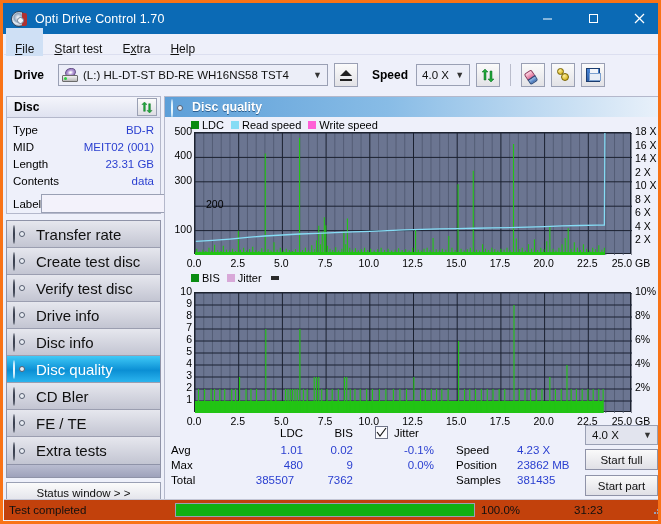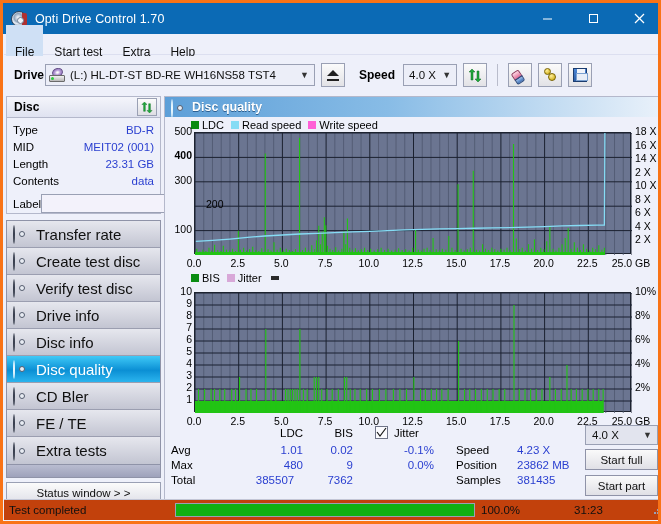--- a/index.html
+++ b/index.html
@@ -49,34 +49,34 @@
   }
   .wbtn svg { display:block; }
 
   
   .menubar {
     position:absolute; left:1px; top:31px; width:659px; height:21px;
     background:#eef0fa; display:flex; align-items:center;
     border-bottom: 1px solid #dcdff0;
   }
   .menu-item {
-    padding: 20px 9px 3px 9px; font-size: 12px; color:#101010; margin-left:2px;
+    padding: 14px 9px 3px 9px; font-size: 12px; color:#101010; margin-left:2px;
     line-height:15px;
   }
   .menu-item.active { background:#cfe0f5; }
   .menu-item u { text-decoration: underline; }
 
   
   .toolbar {
     position:absolute; left:1px; top:53px; width:659px; height:38px;
     background:#eef0fa; display:flex; align-items:center; padding-left:10px;
   }
   .tb-label { font-size:12px; font-weight:bold; color:#000; }
   .drive-combo {
-    margin-left:1px; width:270px; height:22px; background:#eceef8;
+    margin-left:14px; width:270px; height:22px; background:#eceef8;
     border:1px solid #9aa0b4; display:flex; align-items:center;
     font-size:11.5px; color:#101010; position:relative; padding-left:3px;
   }
   .drive-icon {
     width:16px; height:14px; margin-right:5px; position:relative; flex:none;
   }
   .drive-icon .base { position:absolute; left:0; bottom:0; width:16px; height:7px;
     background:linear-gradient(#f2f2f2,#b8b8b8); border:1px solid #6b6b6b; border-radius:1px; }
   .drive-icon .led { position:absolute; left:2px; bottom:2px; width:3px; height:3px; background:#2ecc40; border-radius:50%; }
   .drive-icon .disc { position:absolute; left:3px; top:0px; width:11px; height:9px;
@@ -777,21 +777,21 @@
         <div class="axlab" style="left: 203.8px; top: 160px; transform: translateX(-50%);">10.0</div>
         <div class="axlab" style="left: 247.5px; top: 160px; transform: translateX(-50%);">12.5</div>
         <div class="axlab" style="left: 291.2px; top: 160px; transform: translateX(-50%);">15.0</div>
         <div class="axlab" style="left: 334.9px; top: 160px; transform: translateX(-50%);">17.5</div>
         <div class="axlab" style="left: 378.6px; top: 160px; transform: translateX(-50%);">20.0</div>
         <div class="axlab" style="left: 422.3px; top: 160px; transform: translateX(-50%);">22.5</div>
         <div class="axlab" style="left: 466px; top: 160px; transform: translateX(-50%);">25.0 GB</div>
         <div class="axlab" style="left: 1px; top: 125.6px; width: 26px; text-align: right;">100</div>
         <div class="axlab" style="left: 1px; top: 101.2px; width: 26px; text-align: right; padding-left: 40px;">200</div>
         <div class="axlab" style="left: 1px; top: 76.8px; width: 26px; text-align: right;">300</div>
-        <div class="axlab" style="left: 1px; top: 52.4px; width: 26px; text-align: right; font-weight: bold;">400</div>
+        <div class="axlab" style="left: 1px; top: 52.4px; width: 26px; text-align: right;">400</div>
         <div class="axlab" style="left: 1px; top: 28px; width: 26px; text-align: right;">500</div>
         <div class="axlab" style="left: 470px; top: 136.444px;">2 X</div>
         <div class="axlab" style="left: 470px; top: 122.889px;">4 X</div>
         <div class="axlab" style="left: 470px; top: 109.333px;">6 X</div>
         <div class="axlab" style="left: 470px; top: 95.7778px;">8 X</div>
         <div class="axlab" style="left: 470px; top: 82.2222px;">10 X</div>
         <div class="axlab" style="left: 470px; top: 68.6667px;">2 X</div>
         <div class="axlab" style="left: 470px; top: 55.1111px;">14 X</div>
         <div class="axlab" style="left: 470px; top: 41.5556px;">16 X</div>
         <div class="axlab" style="left: 470px; top: 28px;">18 X</div>

